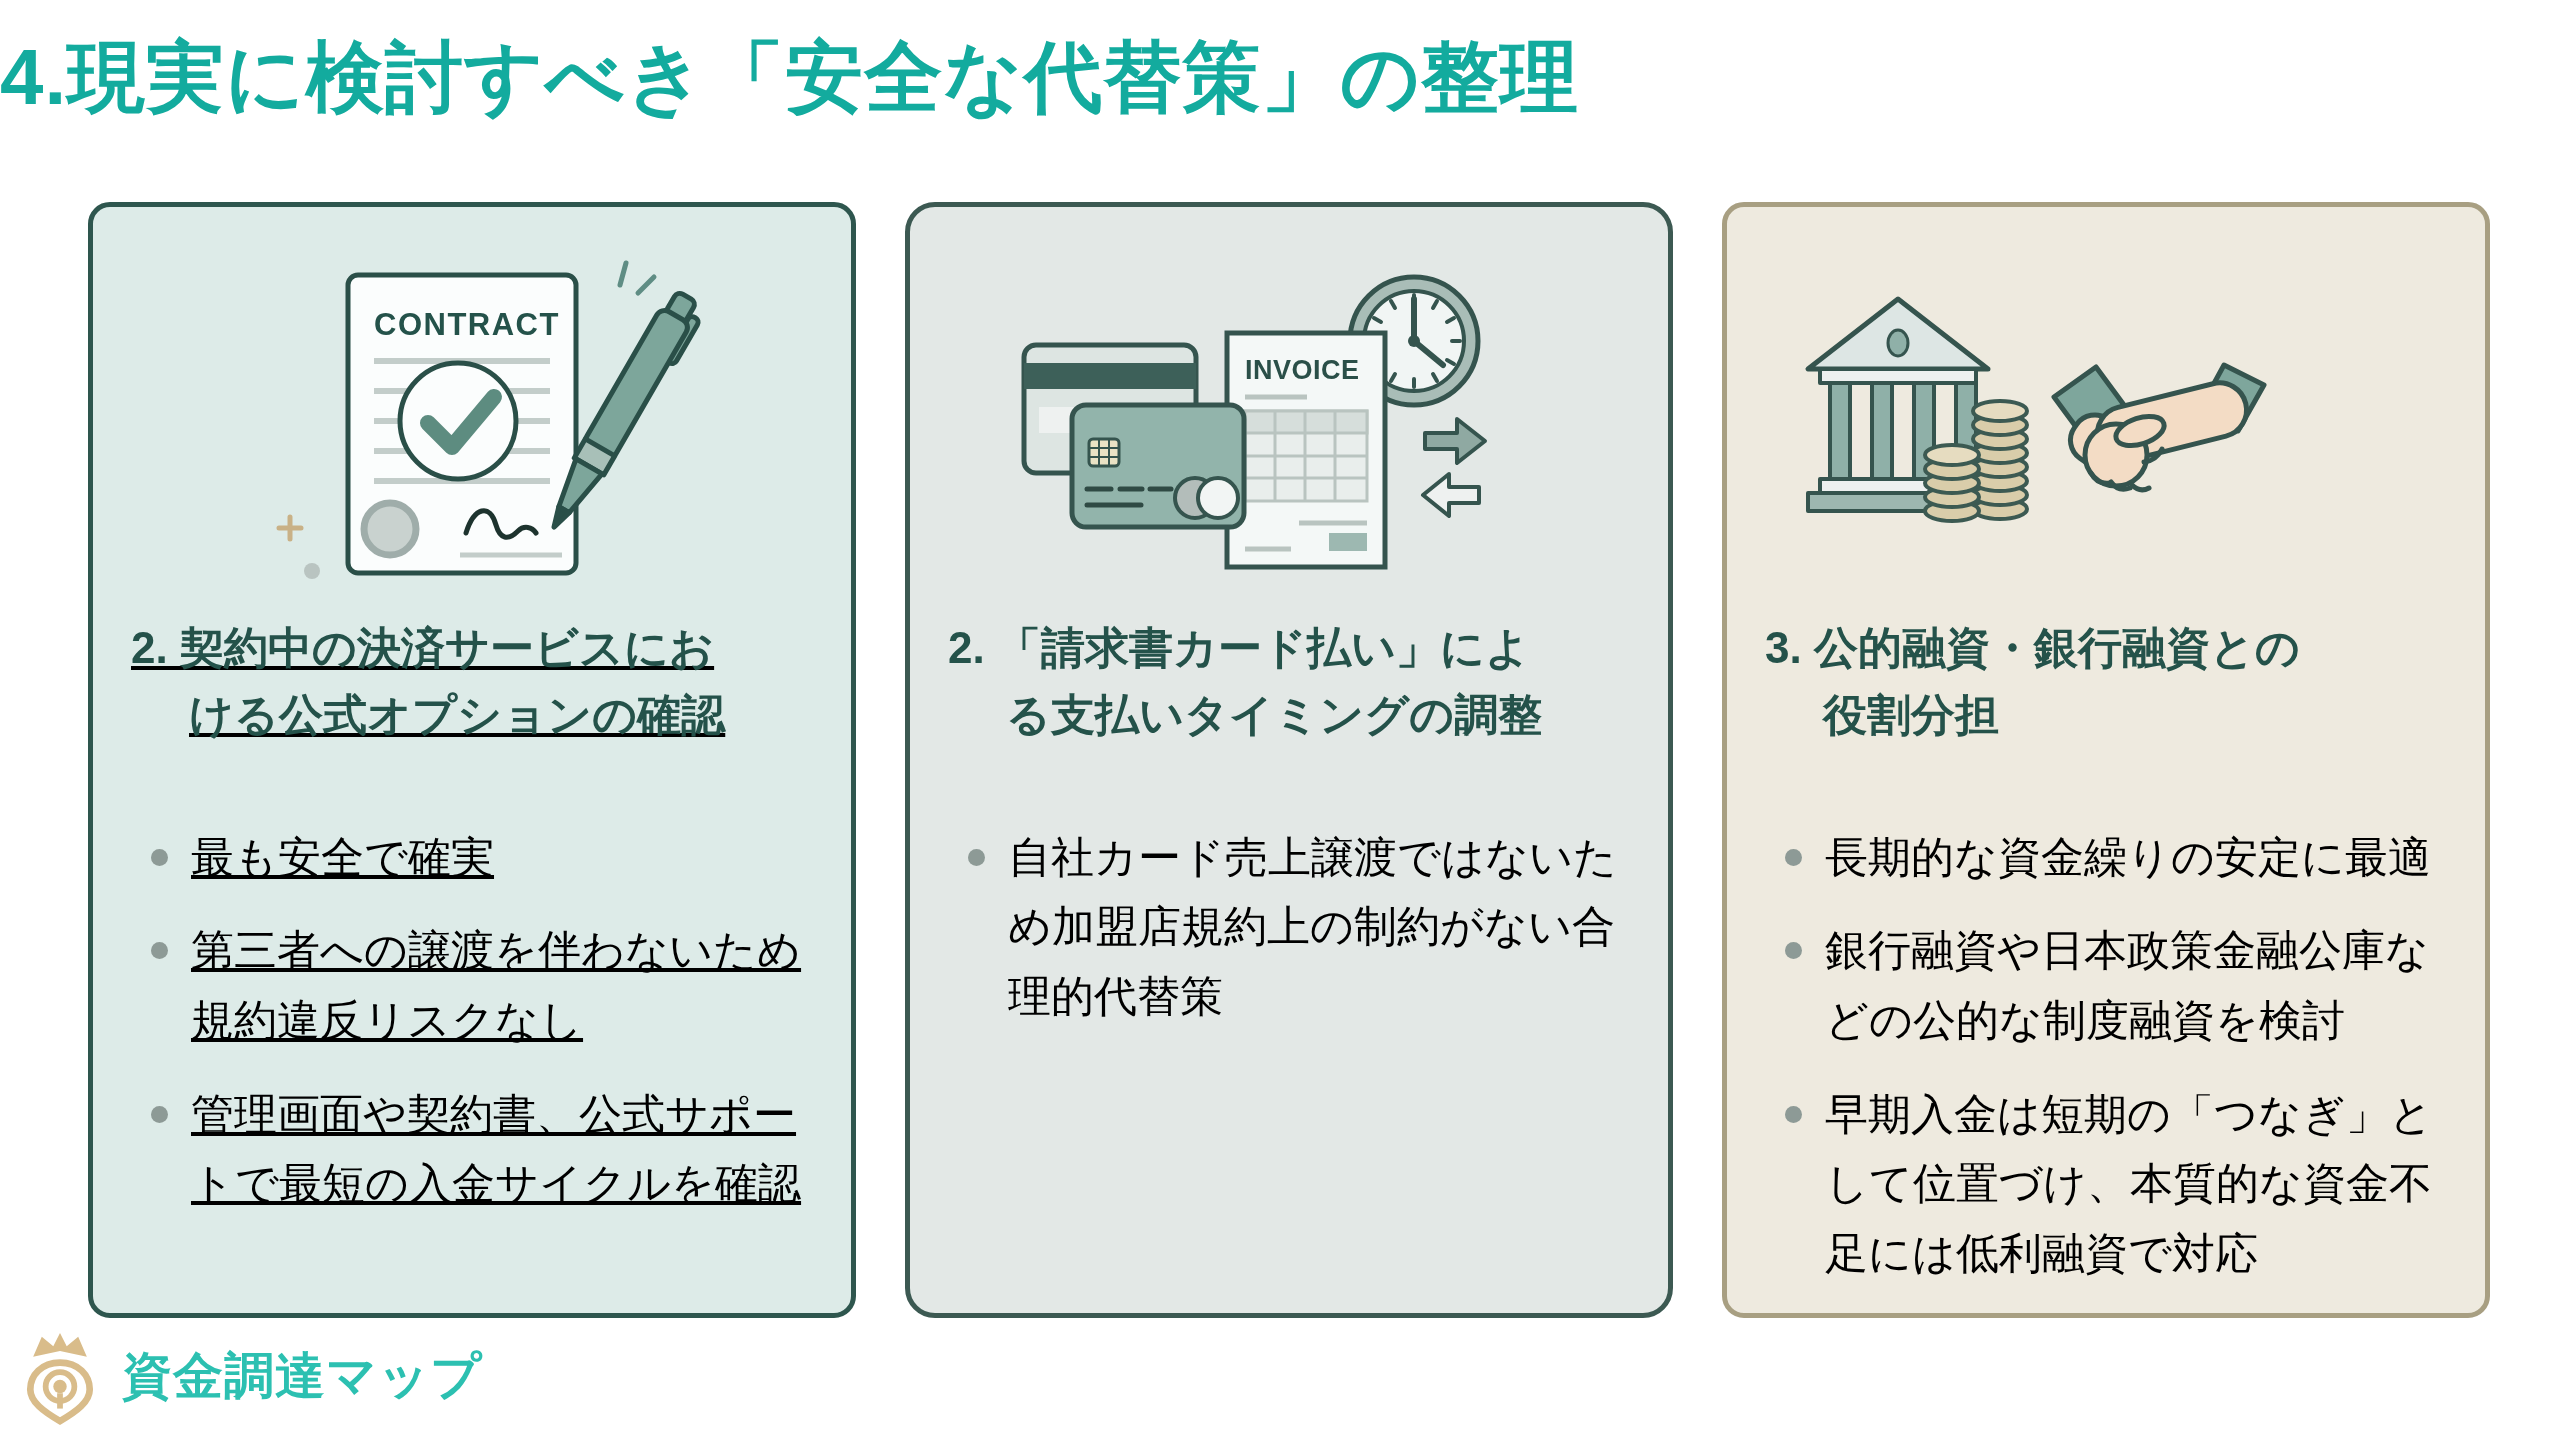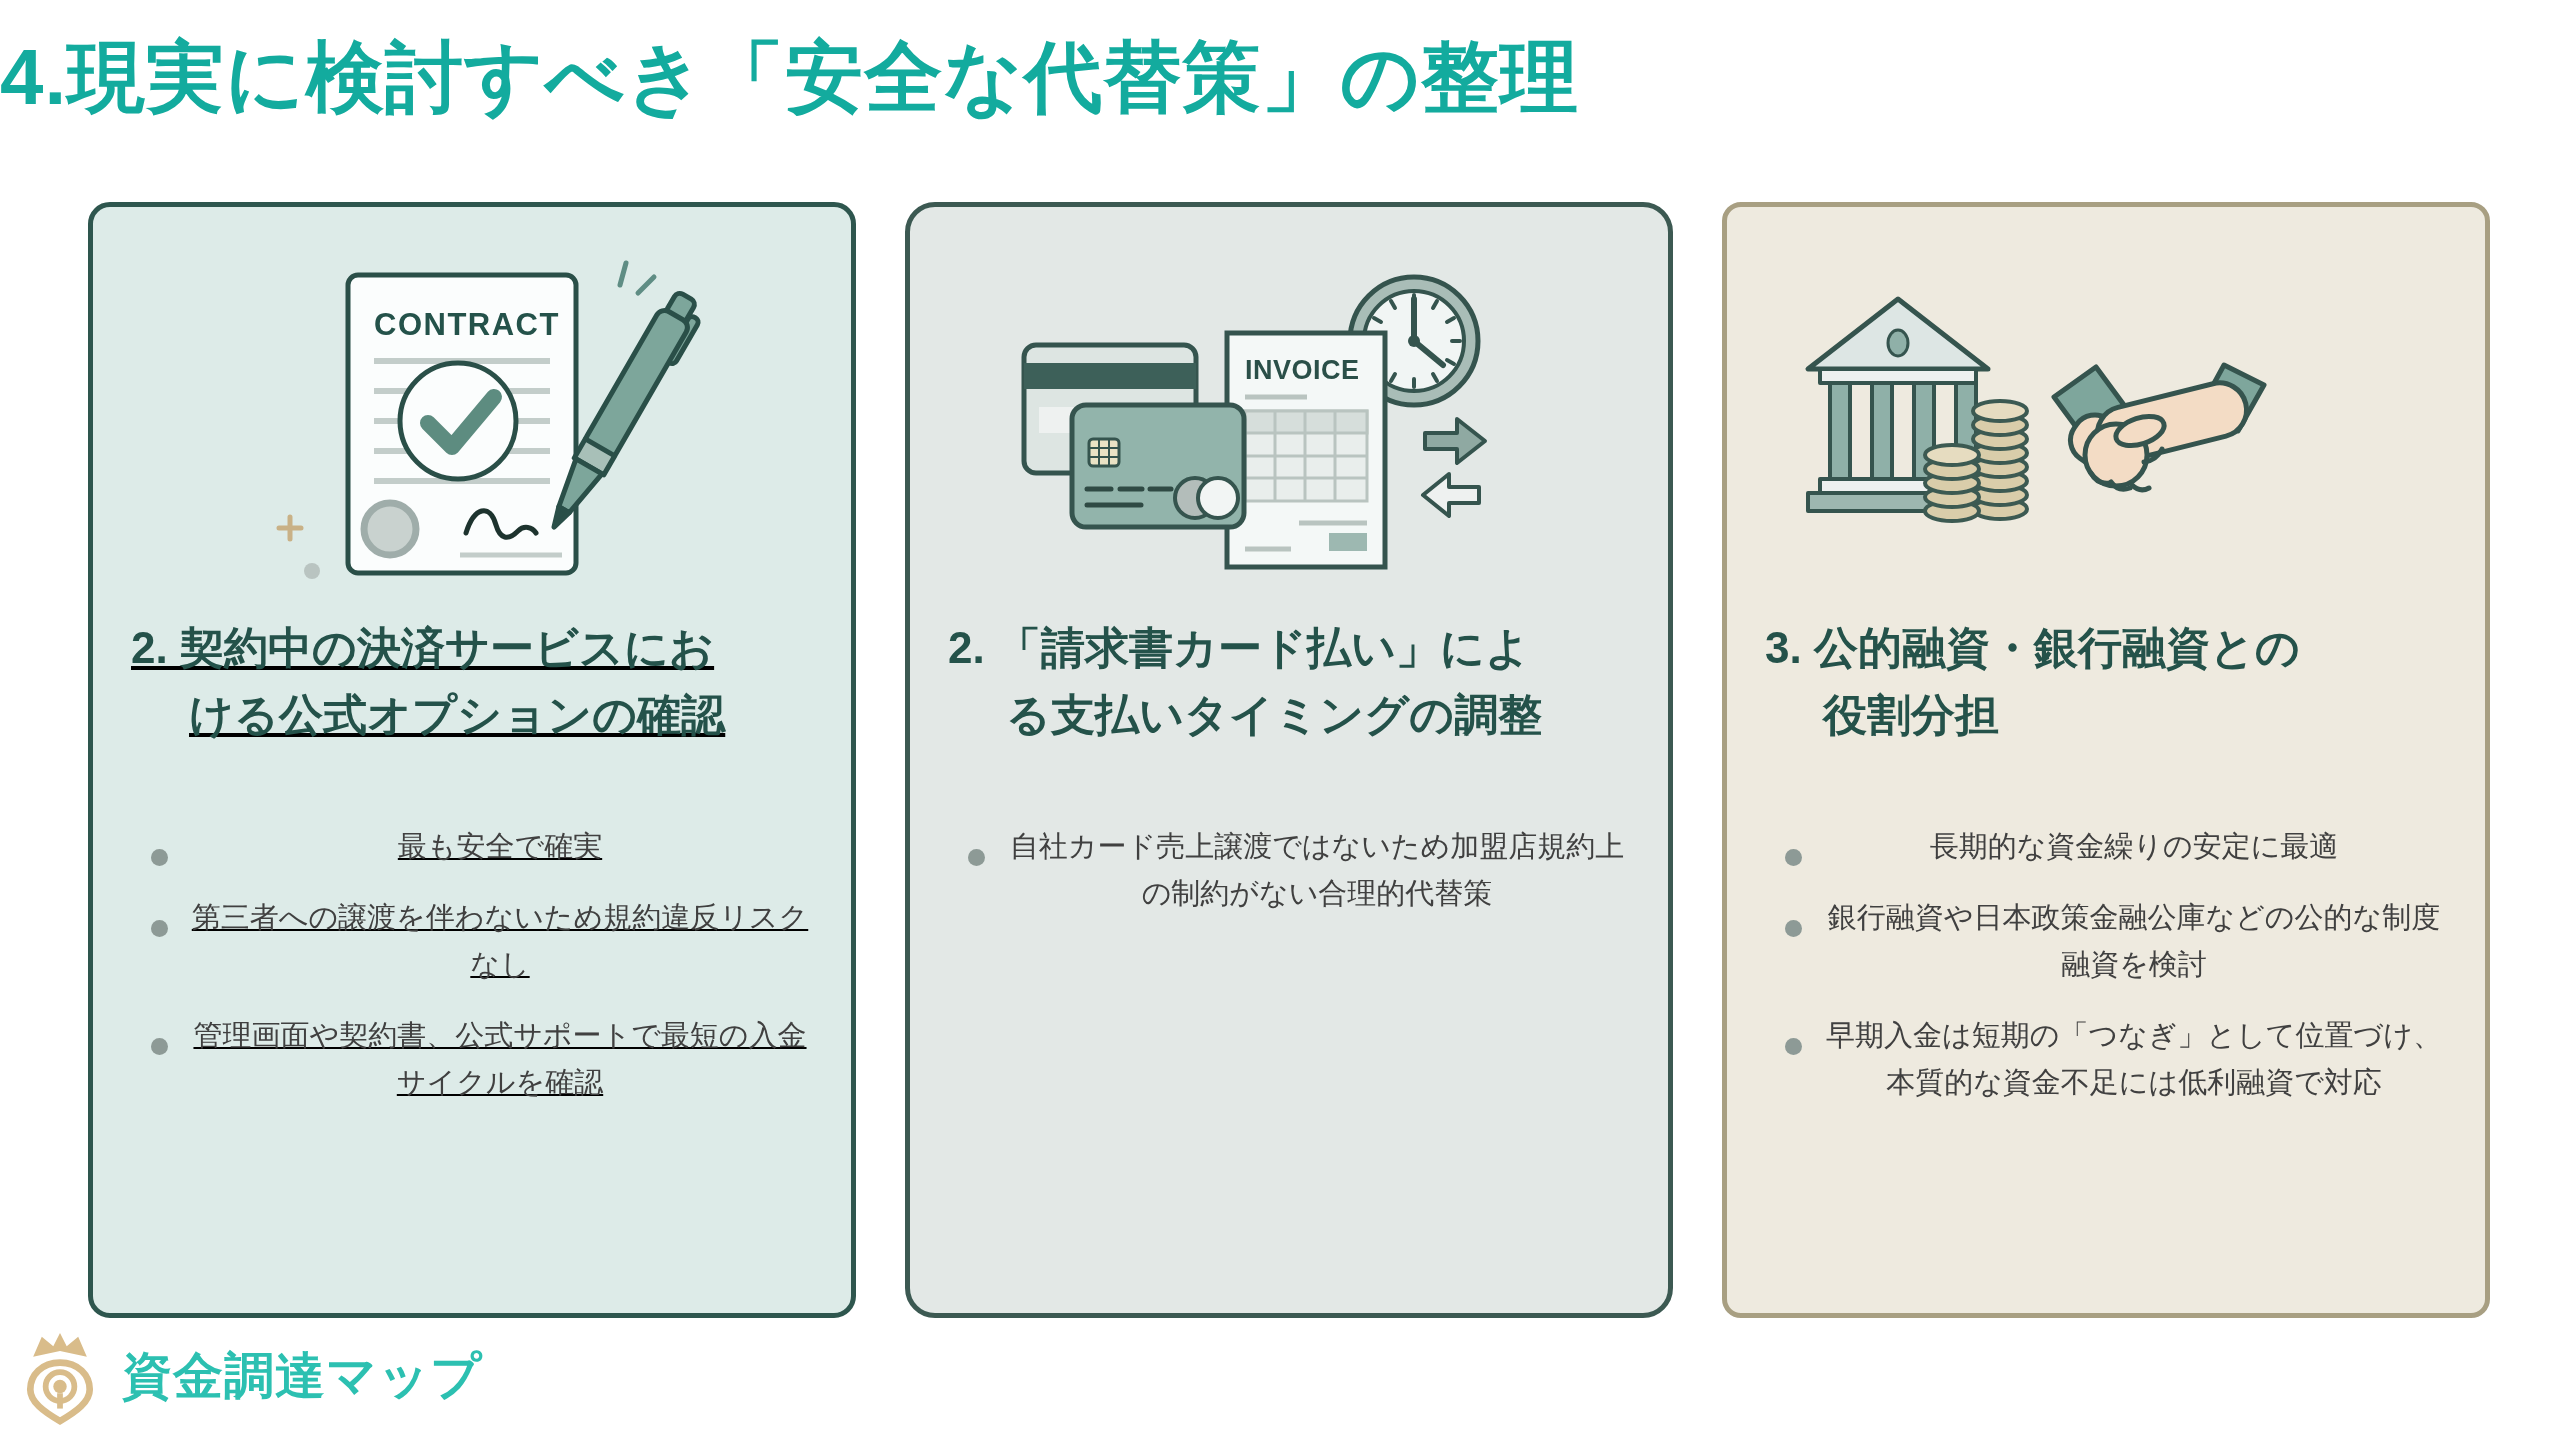--- a/index.html
+++ b/index.html
@@ -13,35 +13,35 @@
     font-size:78px;font-weight:bold;
     color:#13ab9e;letter-spacing:1px;margin:0;
   }
   .card{
     position:absolute;top:202px;width:768px;height:1116px;
     border:5px solid #2e564e;border-radius:22px;box-sizing:border-box;
     padding-top:30px;
   }
   .card-0{left:88px;background:#ddebe8;}
   .card-1{left:905px;background:#e3e8e6;}
-  .card-2{left:1722px;background:#eeeadf;border-radius:19px;}
+  .card-2{left:1722px;background:#eeeadf;}
   .icon-wrap{
     height:376px;display:flex;justify-content:center;align-items:flex-start;
   }
   .card h2{
     margin:2px 38px 0;font-size:44px;font-weight:bold;line-height:1.52;
     color:#24524a;white-space:pre-line;
     padding-left:58px;text-indent:-58px;
   }
   .card ul{
     list-style:none;margin:74px 42px 0 50px;padding:0;
   }
   .card li{
     position:relative;padding-left:48px;margin-bottom:24px;
-    font-size:29px;line-height:1.62;color:#404040;text-align:center;
+    font-size:43px;line-height:1.62;color:#000000;
   }
   .card li::before{
     content:"";position:absolute;left:8px;top:26px;
     width:17px;height:17px;border-radius:50%;background:#8d9a96;
   }
   footer{
     position:absolute;left:14px;top:1326px;height:100px;
     display:flex;align-items:center;gap:16px;
   }
   .brand-name{

